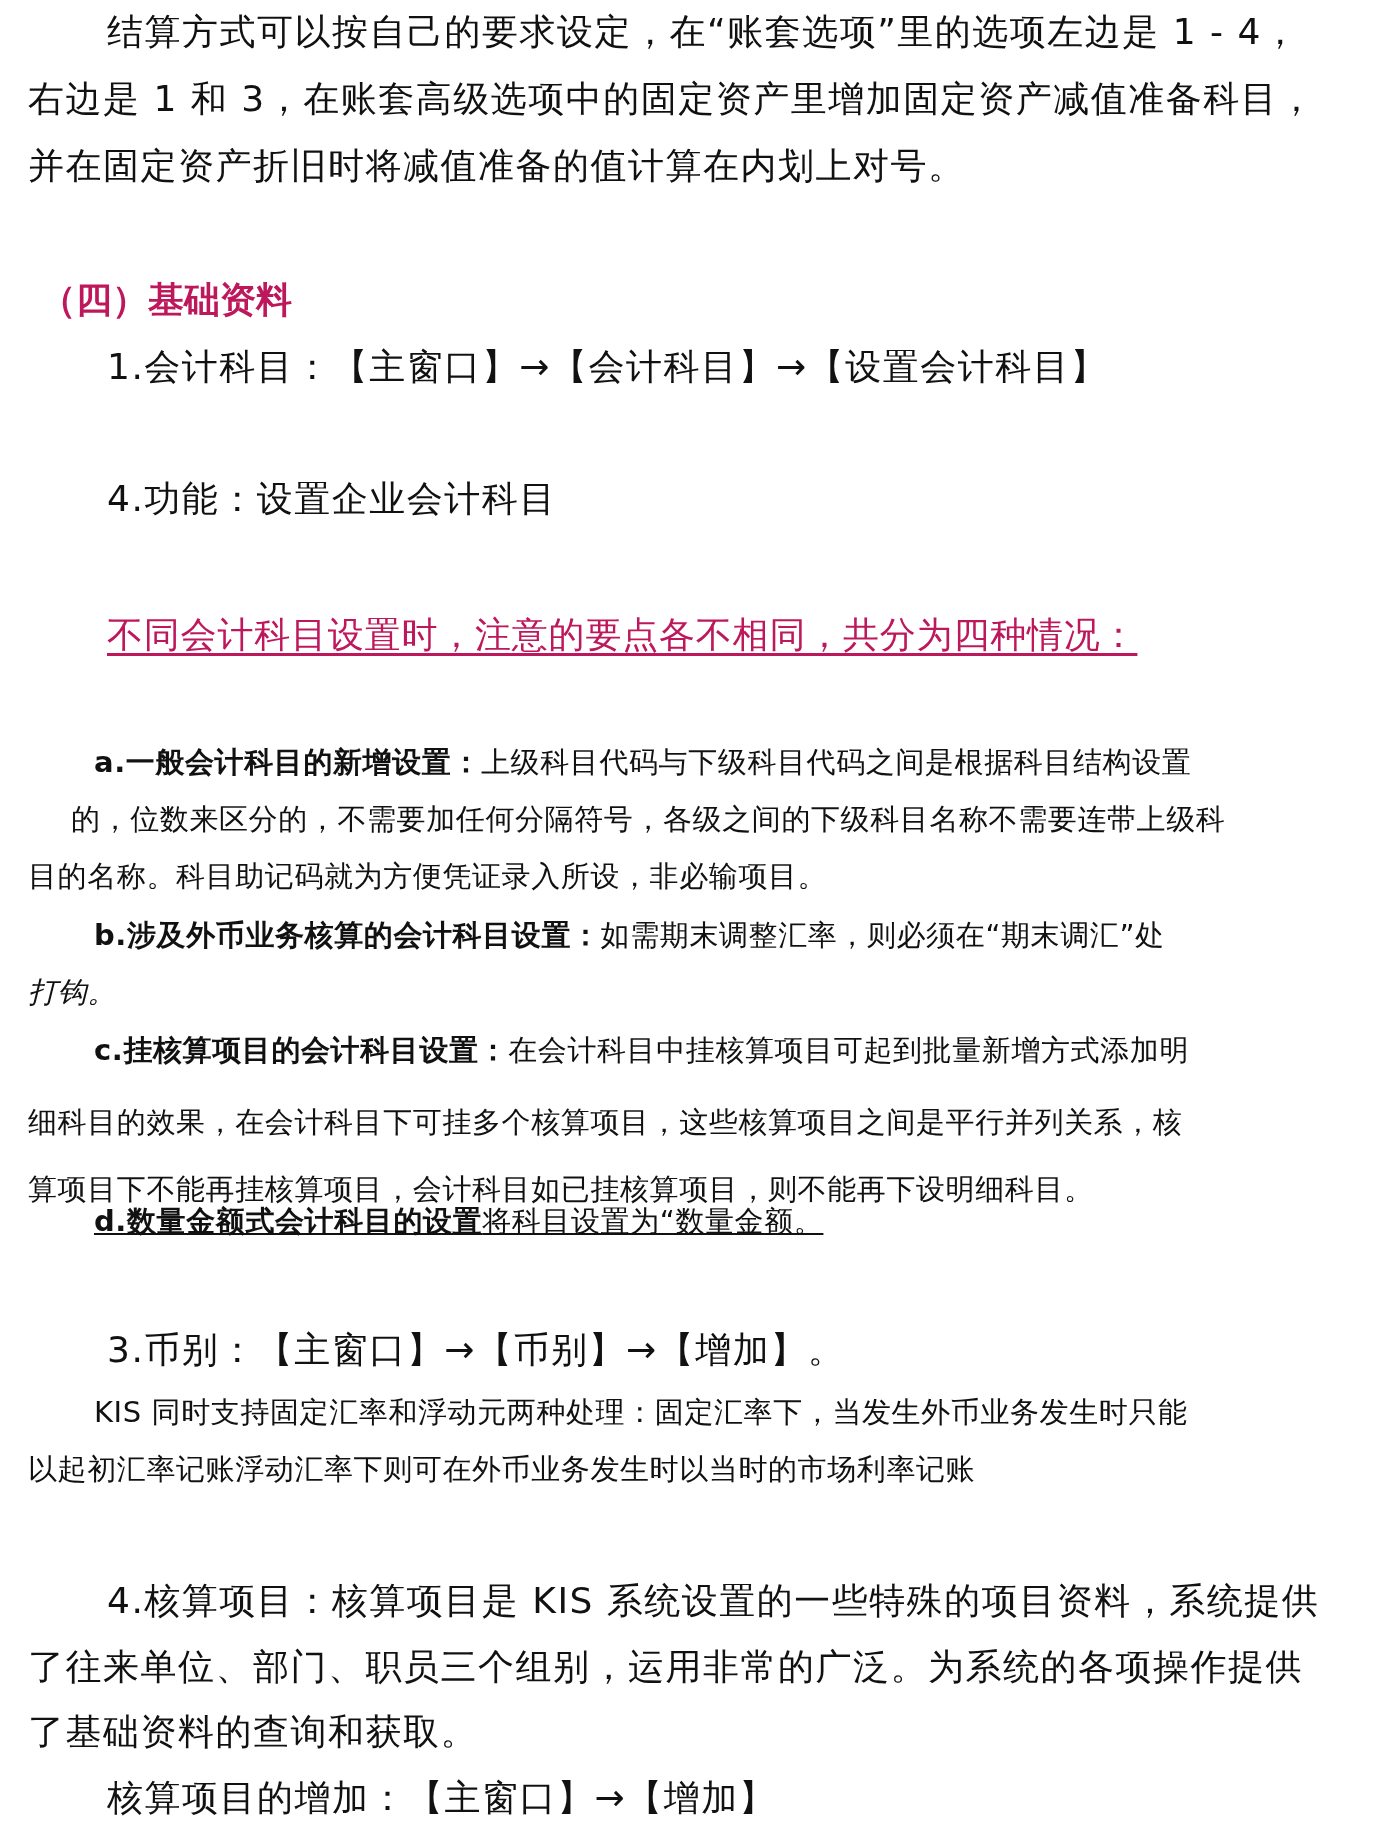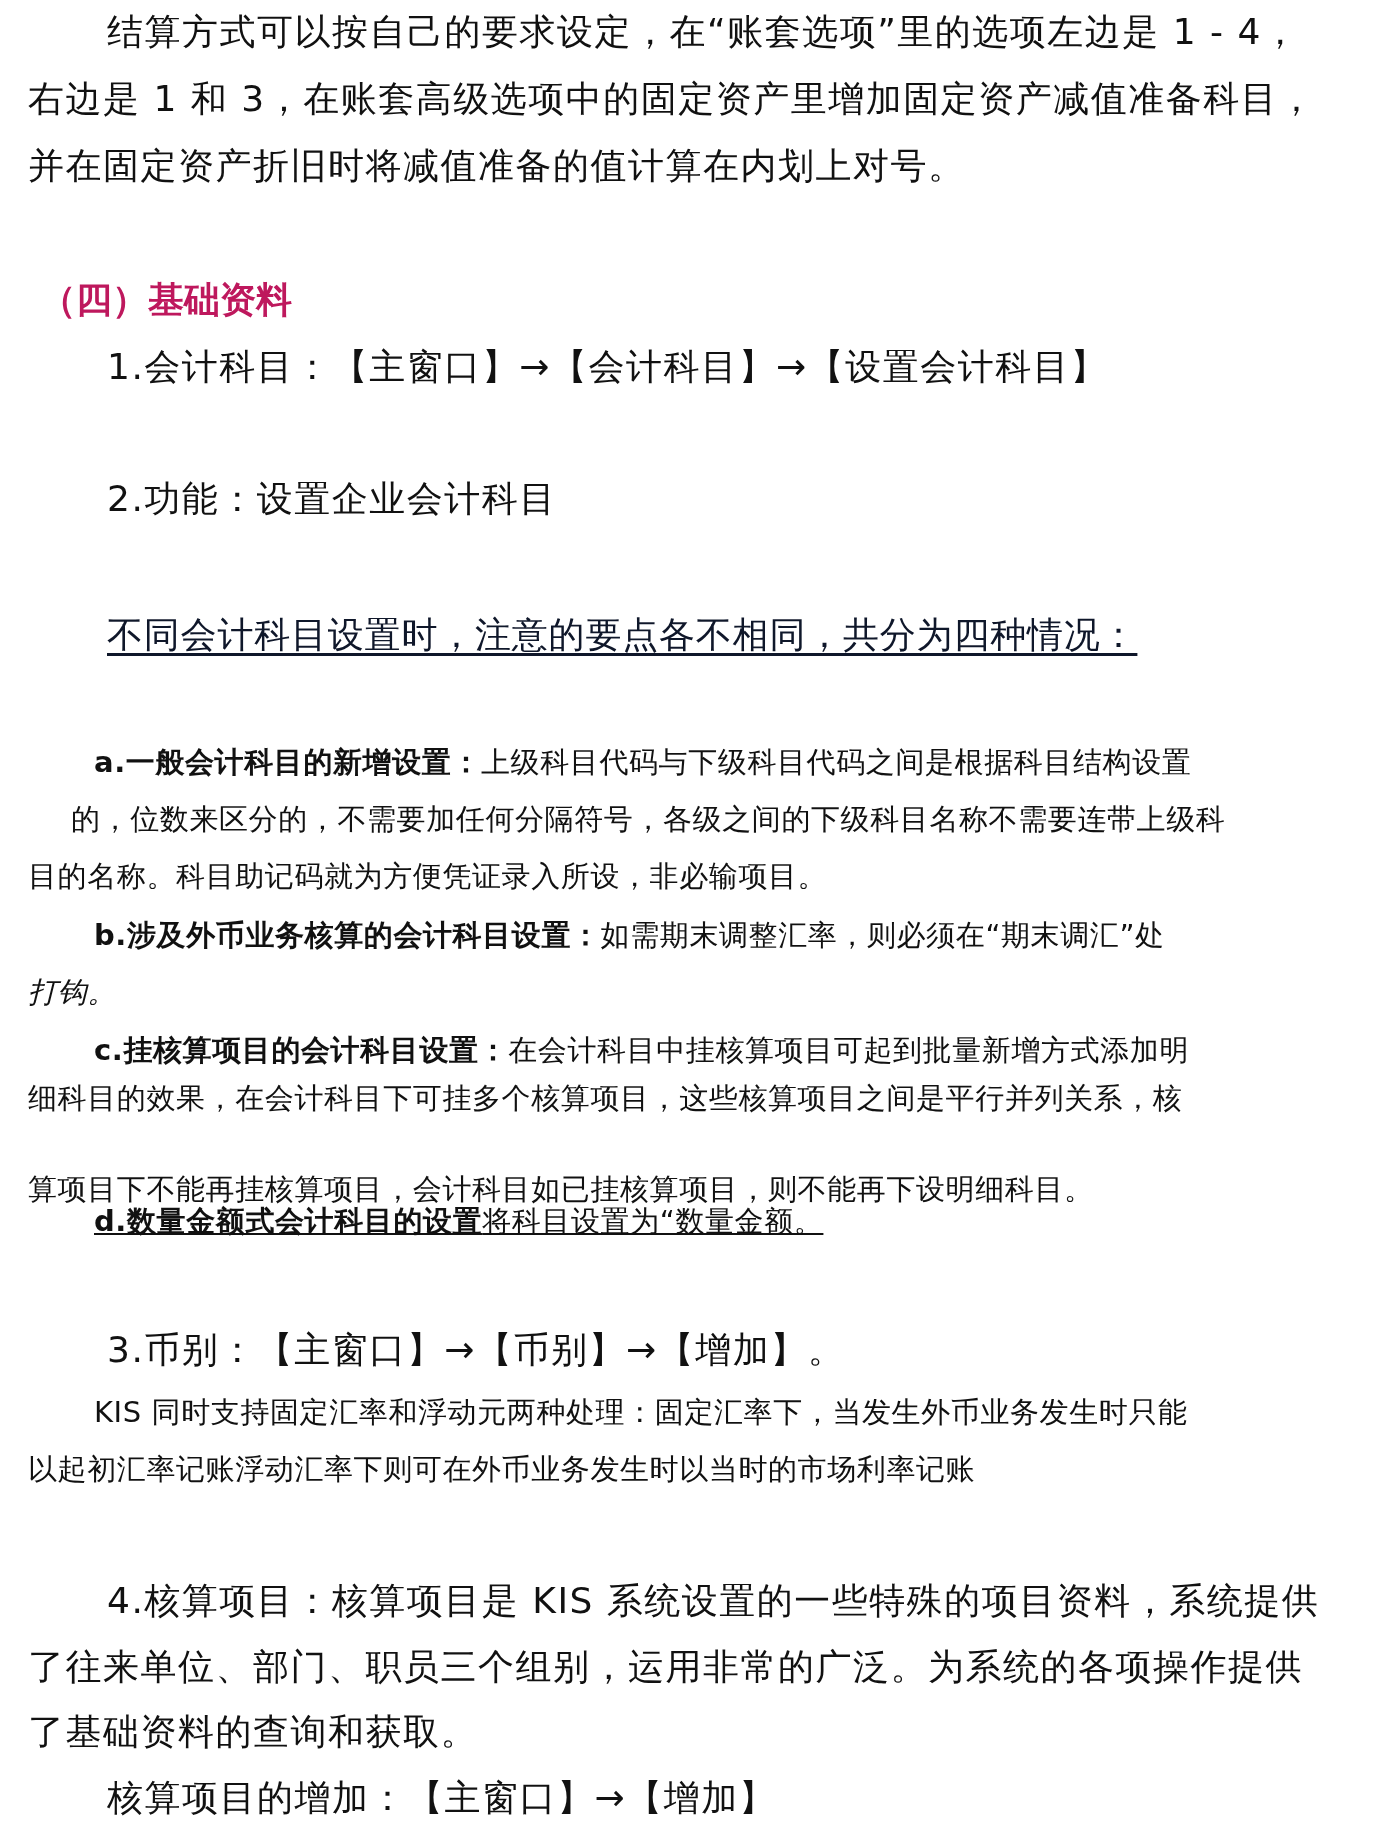--- a/index.html
+++ b/index.html
@@ -7,52 +7,52 @@
       width: 1390px; height: 1841px; position: relative; overflow: hidden;
       font-family: "DejaVu Sans", "Liberation Sans", sans-serif;
       color: #111111;
     }
     .line {
       position: absolute; white-space: nowrap; line-height: 1;
     }
     .big { font-size: 36px; letter-spacing: 1.5px; }
     .mid { font-size: 29px; letter-spacing: 0.6px; }
     .heading { color: #be185d; font-weight: bold; font-size: 36px; }
-    .link { color: #0f172a; text-decoration: underline; text-decoration-thickness: 3px; text-underline-offset: 6px; font-size: 36px; letter-spacing: 0.8px; }
+    .link { color: #be185d; text-decoration: underline; text-decoration-thickness: 3px; text-underline-offset: 6px; font-size: 36px; letter-spacing: 0.8px; }
     .bold { font-weight: bold; }
   </style>
 </head>
 <body>
 
 <div class="line big" style="left:107px; top:14px;">结算方式可以按自己的要求设定，在“账套选项”里的选项左边是 1 - 4，</div>
 <div class="line big" style="left:28px; top:81px;">右边是 1 和 3，在账套高级选项中的固定资产里增加固定资产减值准备科目，</div>
 <div class="line big" style="left:28px; top:148px;">并在固定资产折旧时将减值准备的值计算在内划上对号。</div>
 
 <div class="line heading" style="left:40px; top:282px;">（四）基础资料</div>
 
 <div class="line big" style="left:107px; top:349px;">1.会计科目：【主窗口】→【会计科目】→【设置会计科目】</div>
-<div class="line big" style="left:107px; top:481px;">2.功能：设置企业会计科目</div>
+<div class="line big" style="left:107px; top:481px;">4.功能：设置企业会计科目</div>
 
 <a class="line link" style="left:107px; top:617px;">不同会计科目设置时，注意的要点各不相同，共分为四种情况：</a>
 
 <div class="line mid" style="left:94px; top:748px;">
   <span class="bold">a.一般会计科目的新增设置：</span><span>上级科目代码与下级科目代码之间是根据科目结构设置</span>
 </div>
 <div class="line mid" style="left:28px; top:805px;margin-left:43px;">的，位数来区分的，不需要加任何分隔符号，各级之间的下级科目名称不需要连带上级科</div>
 <div class="line mid" style="left:28px; top:862px;">目的名称。科目助记码就为方便凭证录入所设，非必输项目。</div>
 
 <div class="line mid" style="left:94px; top:921px;">
   <span class="bold">b.涉及外币业务核算的会计科目设置：</span><span>如需期末调整汇率，则必须在“期末调汇”处</span>
 </div>
 <div class="line mid" style="left:28px; top:978px;font-style:italic;">打钩。</div>
 
 <div class="line mid" style="left:94px; top:1036px;">
   <span class="bold">c.挂核算项目的会计科目设置：</span><span>在会计科目中挂核算项目可起到批量新增方式添加明</span>
 </div>
-<div class="line mid" style="left:28px; top:1084px;">细科目的效果，在会计科目下可挂多个核算项目，这些核算项目之间是平行并列关系，核</div>
+<div class="line mid" style="left:28px; top:1108px;">细科目的效果，在会计科目下可挂多个核算项目，这些核算项目之间是平行并列关系，核</div>
 <div class="line mid" style="left:28px; top:1150px;margin-top:25px;">算项目下不能再挂核算项目，会计科目如已挂核算项目，则不能再下设明细科目。</div>
 
 <div class="line mid" style="left:94px; top:1207px;text-decoration:underline;">
   <span class="bold">d.数量金额式会计科目的设置</span><span>将科目设置为“数量金额。</span>
 </div>
 
 <div class="line big" style="left:107px; top:1332px;">3.币别：【主窗口】→【币别】→【增加】。</div>
 <div class="line mid" style="left:94px; top:1398px;">KIS 同时支持固定汇率和浮动元两种处理：固定汇率下，当发生外币业务发生时只能</div>
 <div class="line mid" style="left:28px; top:1455px;">以起初汇率记账浮动汇率下则可在外币业务发生时以当时的市场利率记账</div>
 

